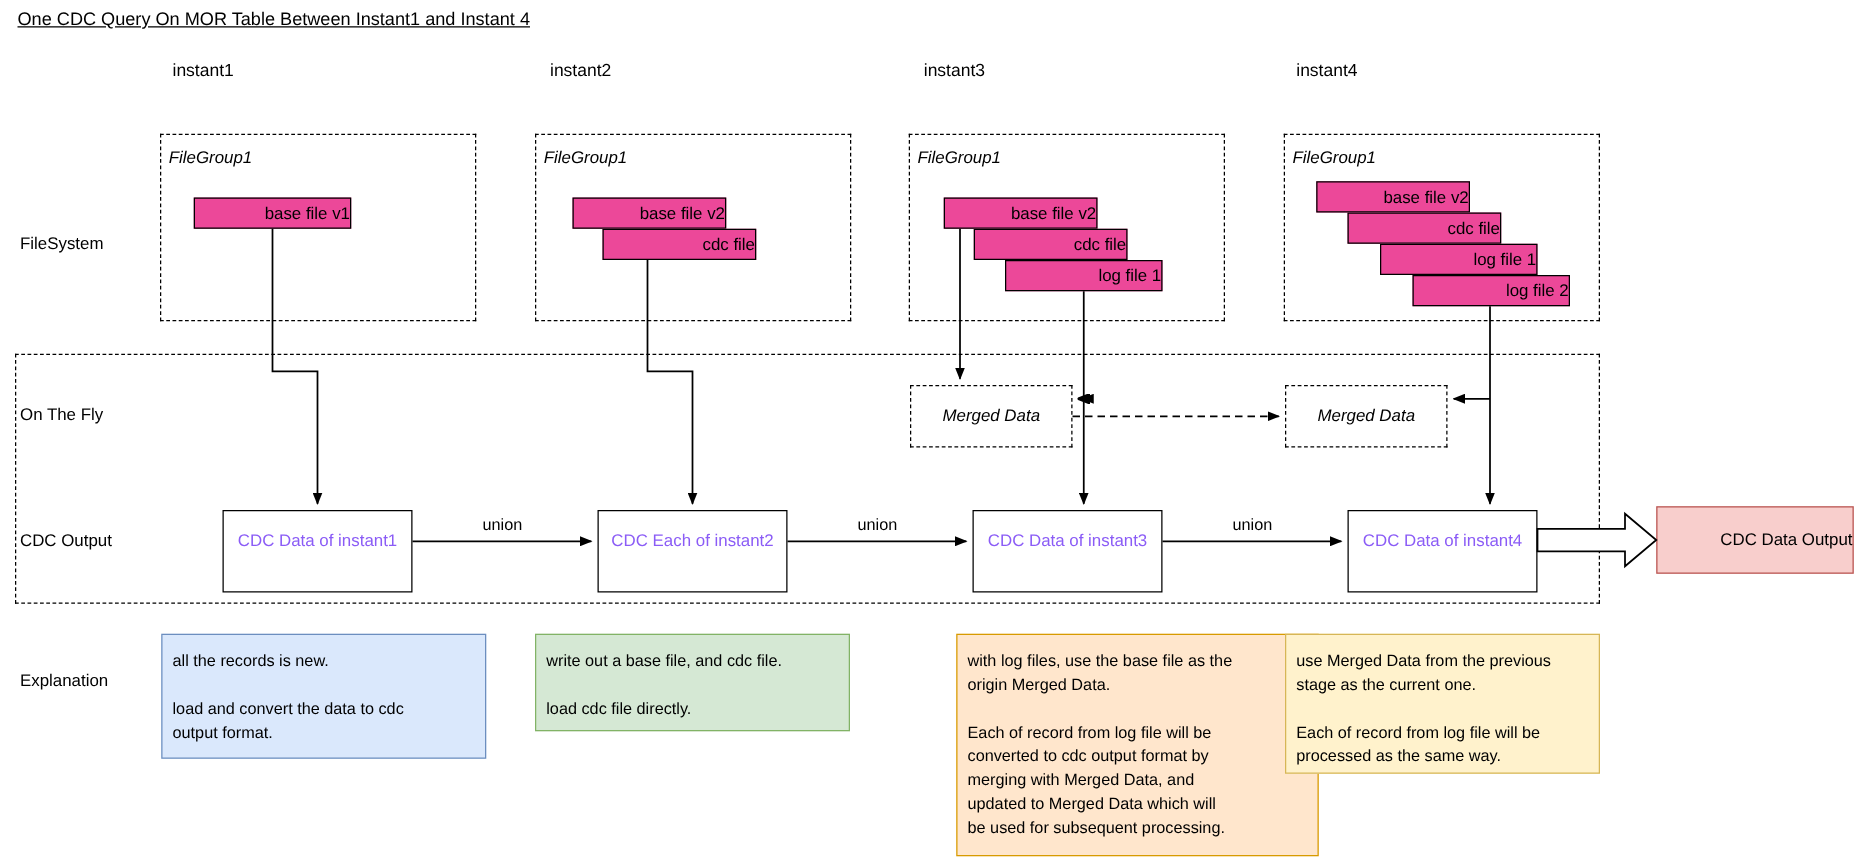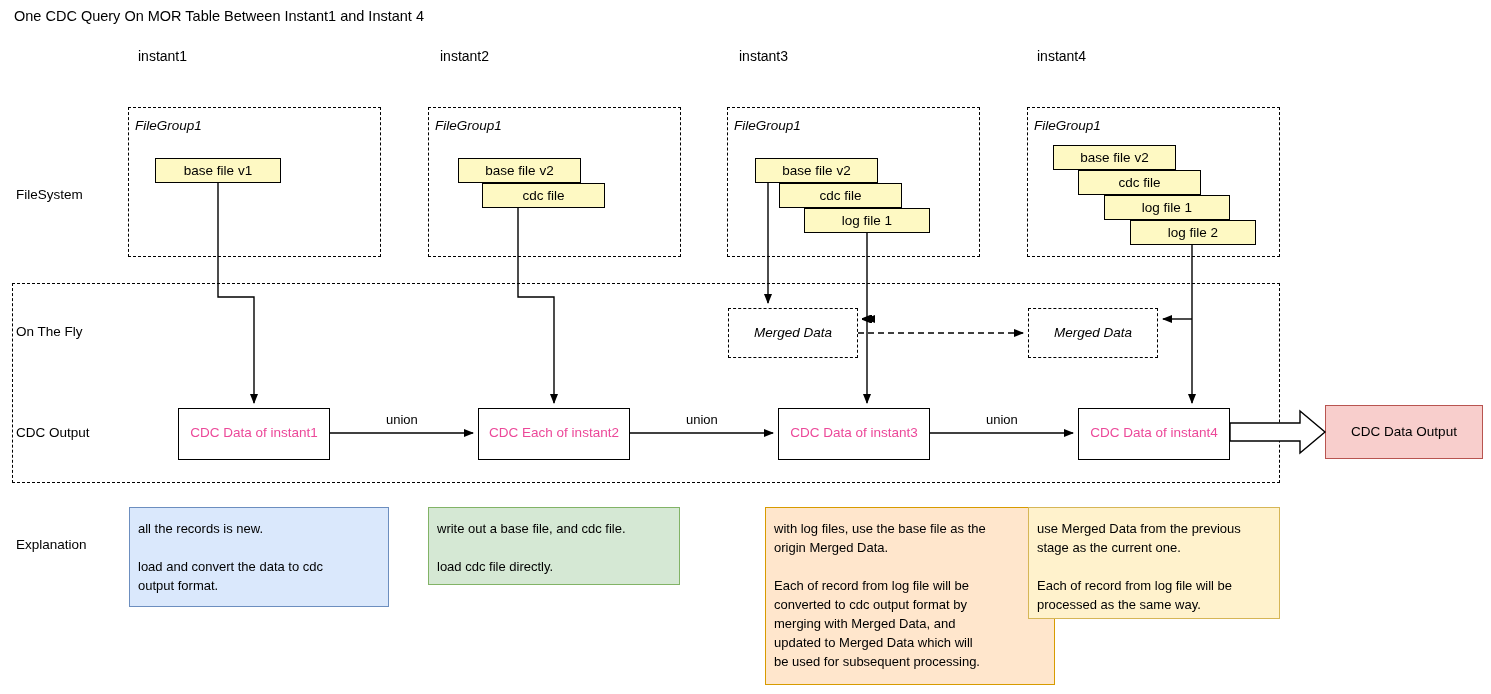--- a/index.html
+++ b/index.html
@@ -14,20 +14,21 @@
   }
   #stage { position: absolute; inset: 0; }
 
   .abs { position: absolute; }
 
   .title {
     left: 14px; top: 8px;
     font-size: 14.5px;
     color: #000;
     white-space: nowrap;
+    text-decoration: underline;
   }
 
   .instant-label {
     font-size: 14px;
     color: #000;
     white-space: nowrap;
     top: 48px;
   }
 
   .row-label {
@@ -50,24 +51,24 @@
     left: 6px; top: 10px;
     font-size: 13.5px;
     color: #000;
     white-space: nowrap;
   }
 
   
   .filebox {
     position: absolute;
     border: 1.4px solid #000;
-    background: #fef9c3;
+    background: #ec4899;
     height: 25px;
     line-height: 23px;
-    text-align: center;
+    text-align: right;
     font-size: 13.5px;
     color: #000;
     white-space: nowrap;
   }
 
   
   .bigdash {
     left: 12px; top: 283px;
     width: 1268px; height: 200px;
     border: 1.6px dashed #000;
@@ -87,37 +88,37 @@
     top: 308px;
     white-space: nowrap;
     font-style: italic;
   }
 
   
   .cdcbox {
     position: absolute;
     border: 1.4px solid #000;
     background: #fff;
-    height: 52px;
+    height: 66px;
     line-height: 48px;
     text-align: center;
     font-size: 13.5px;
-    color: #ec4899;
+    color: #8b5cf6;
     top: 408px;
     white-space: nowrap;
   }
 
   .outputbox {
     position: absolute;
     left: 1325px; top: 405px;
     width: 158px; height: 54px;
     background: #f8cecc;
     border: 1.2px solid #b85450;
     line-height: 52px;
-    text-align: center;
+    text-align: right;
     font-size: 13.5px;
     color: #000;
     white-space: nowrap;
   }
 
   .union-label {
     position: absolute;
     font-size: 13px;
     color: #000;
     white-space: nowrap;

